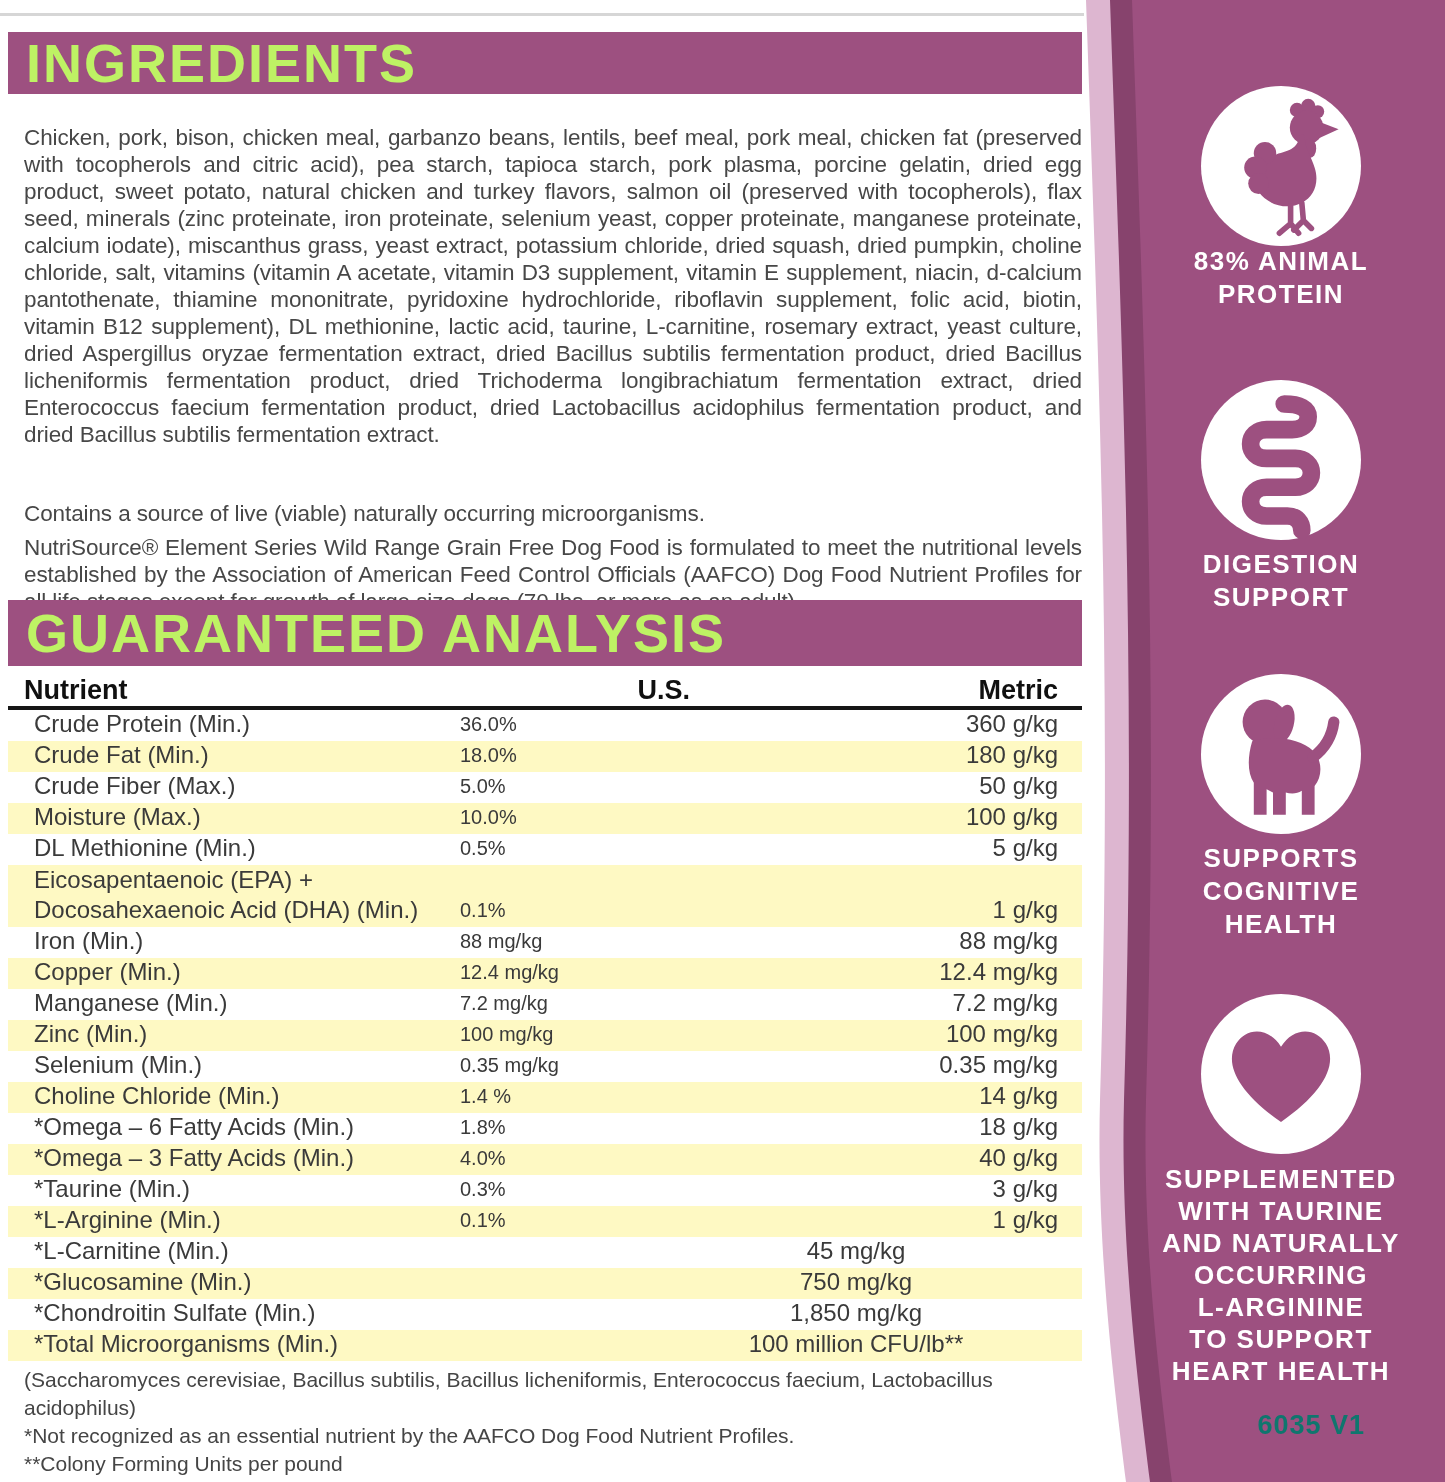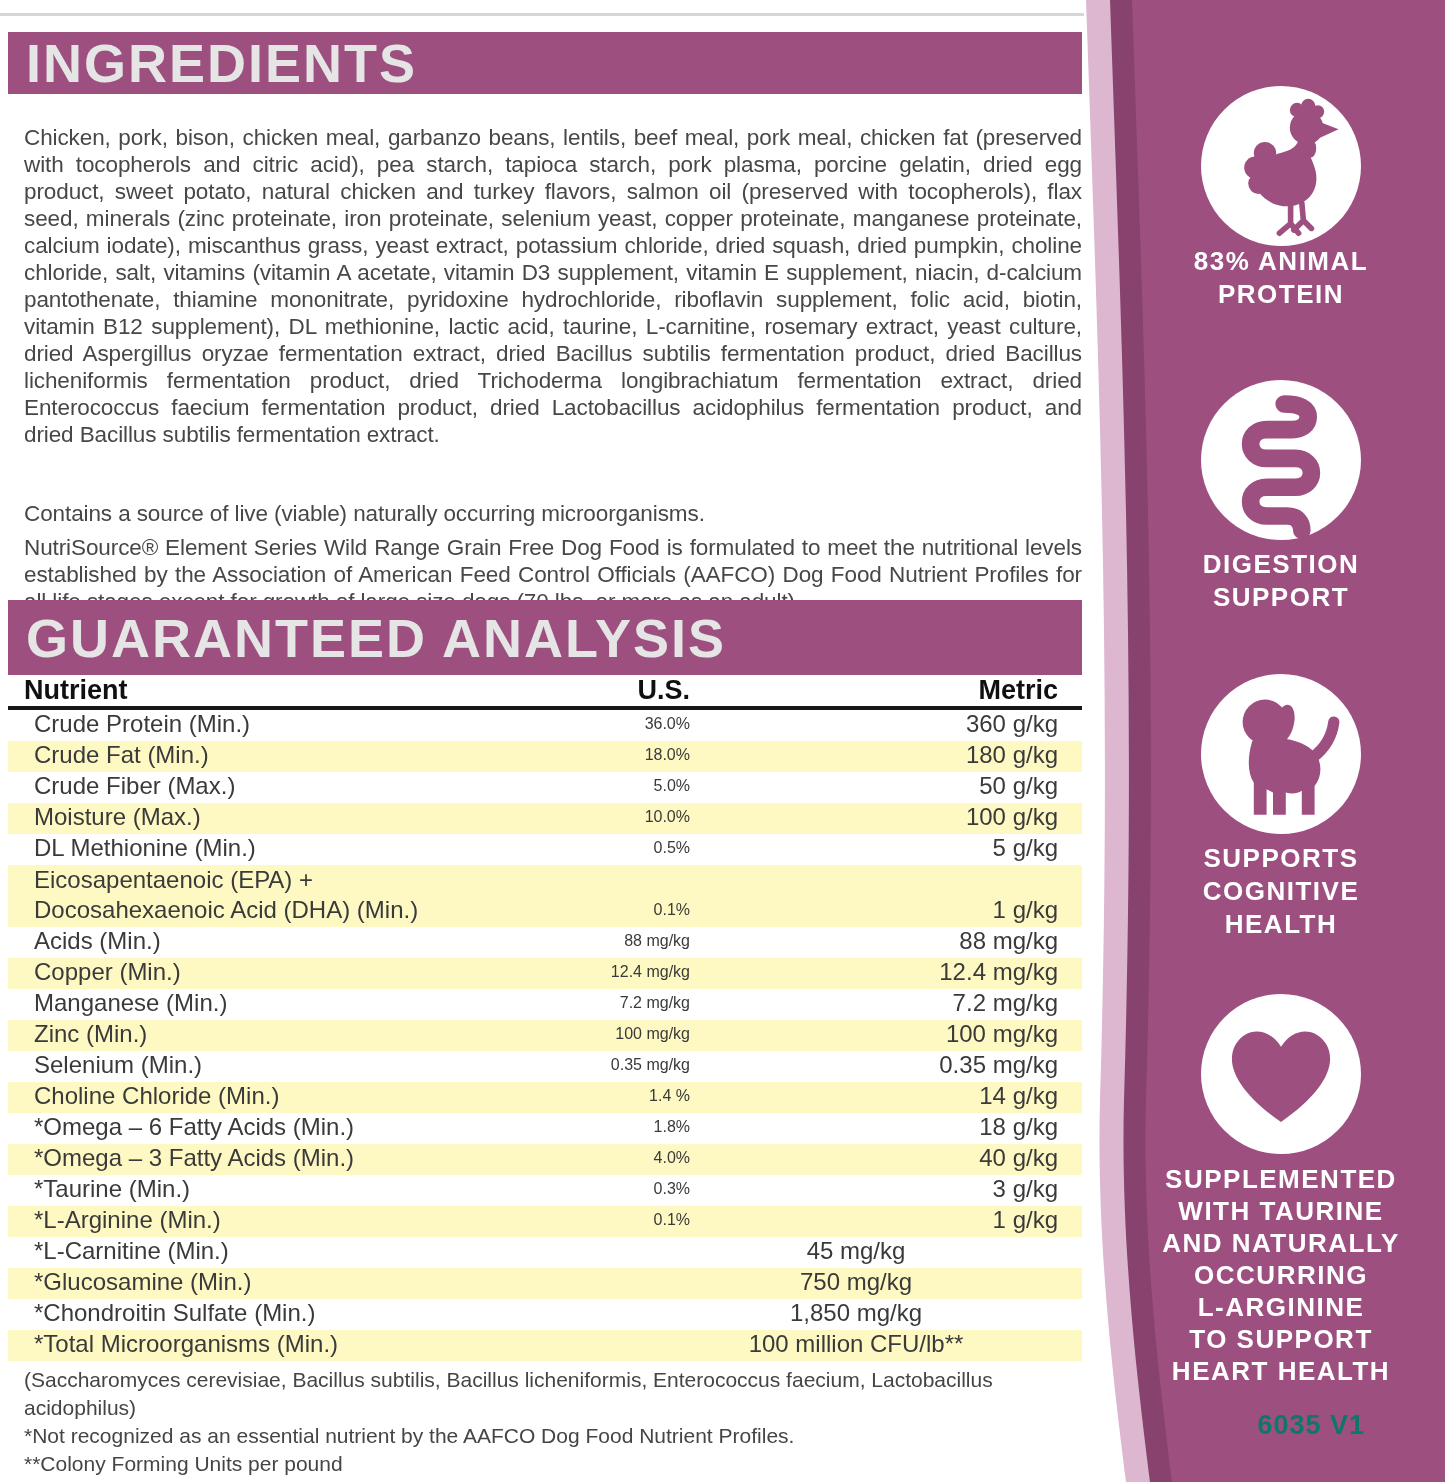--- a/index.html
+++ b/index.html
@@ -5,43 +5,43 @@
   html,body{margin:0;padding:0;background:#ffffff;}
   body{width:1445px;height:1482px;position:relative;font-family:"Liberation Sans",sans-serif;overflow:hidden;}
   .abs{position:absolute;}
 
   
   .fold-line{top:13px;left:0;width:1084px;height:3px;background:#d6d6d6;}
 
   
   .band{left:8px;width:1074px;background:#9d5080;display:flex;align-items:center;}
   .band-ingredients{top:32px;height:62px;}
-  .band-analysis{top:600px;height:75px;}
-  .band-title{color:#e5e5e5;font-weight:bold;font-size:54px;letter-spacing:2px;padding-left:18px;white-space:nowrap;}
+  .band-analysis{top:600px;height:66px;}
+  .band-title{color:#bef264;font-weight:bold;font-size:54px;letter-spacing:2px;padding-left:18px;white-space:nowrap;}
 
   
   .copy{color:#474747;font-size:22.5px;line-height:27px;letter-spacing:-0.1px;}
   .just{text-align:justify;}
   .ing-text{top:101px;left:24px;width:1058px;}
   .contains-note{top:477px;left:24px;width:1058px;}
   .aafco{top:511px;left:24px;width:1058px;}
 
   
   .thead{top:670px;left:8px;width:1074px;height:36px;display:flex;align-items:flex-end;}
   .th{font-weight:bold;font-size:27px;color:#101010;line-height:31px;}
   .th-nutrient{flex:1;padding-left:16px;}
   .th-us{width:230px;text-align:right;}
   .th-metric{width:392px;text-align:right;box-sizing:border-box;padding-right:24px;margin-top:37px;}
   .head-rule{top:706px;left:8px;width:1074px;height:4px;background:#161616;}
   .rows{top:710px;left:8px;width:1074px;}
   .trow{position:relative;display:flex;align-items:flex-end;height:31px;padding-bottom:2px;box-sizing:border-box;}
   .trow.tall{height:62px;}
   .trow.shade{background:#fef9c3;}
   .cell-label{flex:1;padding-left:26px;font-size:24px;color:#3a3a3a;line-height:30px;white-space:pre;}
-  .cell-us{width:230px;text-align:right;font-size:16px;color:#3a3a3a;line-height:30px;}
+  .cell-us{width:230px;font-size:20px;color:#3a3a3a;line-height:30px;}
   .cell-metric{width:392px;text-align:right;font-size:24px;color:#3a3a3a;line-height:30px;box-sizing:border-box;padding-right:24px;}
   .cell-wide{position:absolute;left:548px;bottom:2px;width:600px;text-align:center;font-size:24px;color:#3a3a3a;line-height:30px;}
 
   .footnotes{top:1366px;left:24px;width:1050px;font-size:21px;line-height:28px;color:#454545;}
 
   
   .side-svg{top:0;left:1040px;width:405px;height:1482px;}
   .badges{top:0;left:1131px;width:300px;height:1482px;}
   .badge-circle{position:absolute;left:70px;width:160px;height:160px;border-radius:50%;background:#ffffff;}
   .badge-label{position:absolute;left:0;width:300px;text-align:center;color:#ffffff;font-weight:bold;
@@ -96,21 +96,21 @@
       <div class="cell-us">0.5%</div>
       <div class="cell-metric">5 g/kg</div>
     </div>
     <div class="trow shade tall">
       <div class="cell-label">Eicosapentaenoic (EPA) +
 Docosahexaenoic Acid (DHA) (Min.)</div>
       <div class="cell-us">0.1%</div>
       <div class="cell-metric">1 g/kg</div>
     </div>
     <div class="trow">
-      <div class="cell-label">Acids (Min.)</div>
+      <div class="cell-label">Iron (Min.)</div>
       <div class="cell-us">88 mg/kg</div>
       <div class="cell-metric">88 mg/kg</div>
     </div>
     <div class="trow shade">
       <div class="cell-label">Copper (Min.)</div>
       <div class="cell-us">12.4 mg/kg</div>
       <div class="cell-metric">12.4 mg/kg</div>
     </div>
     <div class="trow">
       <div class="cell-label">Manganese (Min.)</div>

